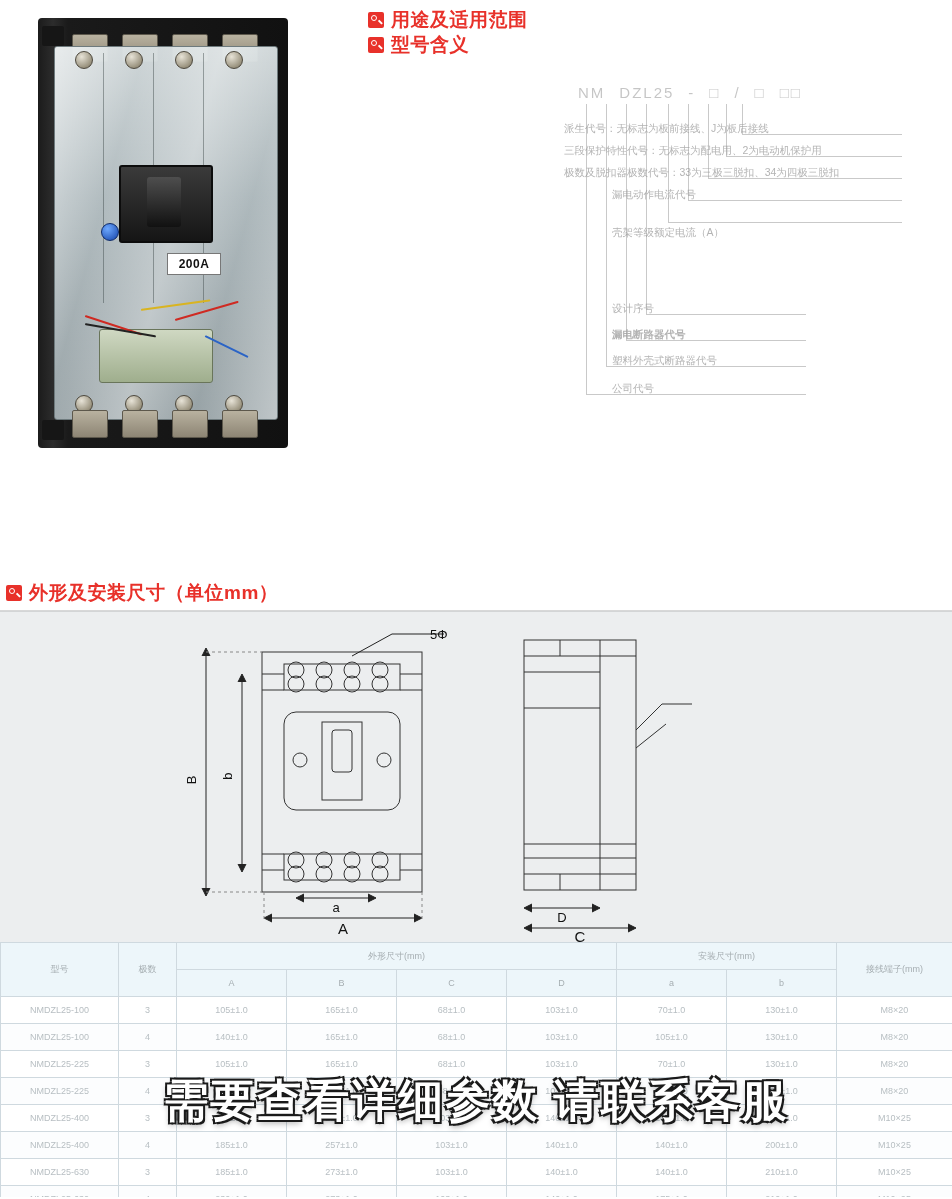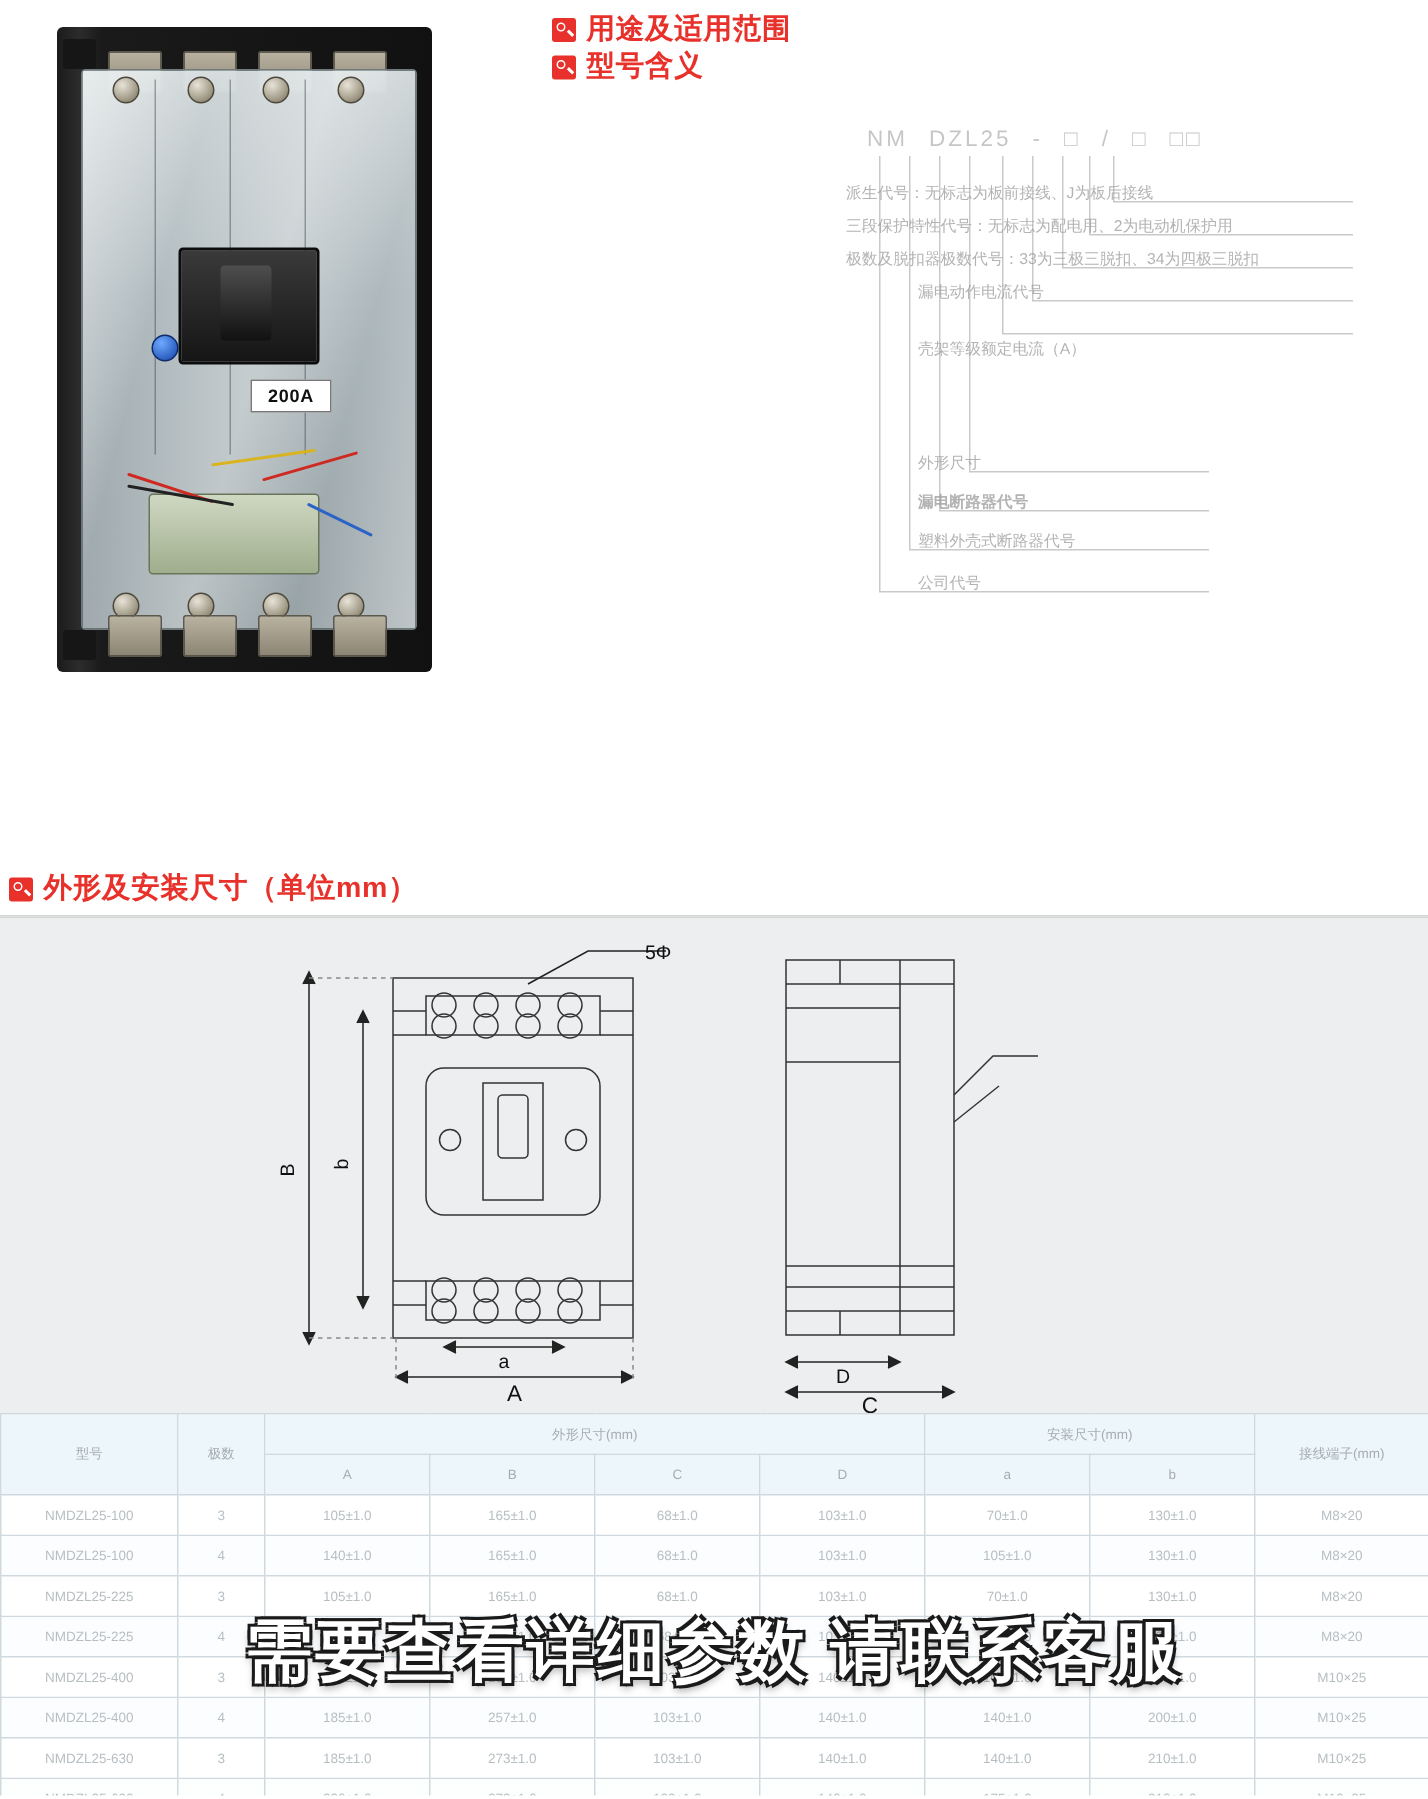--- a/index.html
+++ b/index.html
@@ -427,21 +427,21 @@
       <div class="md-line" style="left:278px; top:254px; width:160px; height:1px;"></div>
       <div class="md-line" style="left:258px; top:280px; width:180px; height:1px;"></div>
       <div class="md-line" style="left:238px; top:306px; width:200px; height:1px;"></div>
       <div class="md-line" style="left:218px; top:334px; width:220px; height:1px;"></div>
 
       <div class="md-cap" style="left:196px; top:62px;">派生代号：无标志为板前接线、J为板后接线</div>
       <div class="md-cap" style="left:196px; top:84px;">三段保护特性代号：无标志为配电用、2为电动机保护用</div>
       <div class="md-cap" style="left:196px; top:106px;">极数及脱扣器极数代号：33为三极三脱扣、34为四极三脱扣</div>
       <div class="md-cap" style="left:244px; top:128px;">漏电动作电流代号</div>
       <div class="md-cap" style="left:244px; top:150px;margin-top:16px;">壳架等级额定电流（A）</div>
-      <div class="md-cap" style="left:244px; top:242px;">外形尺寸</div>
+      <div class="md-cap" style="left:244px; top:242px;">设计序号</div>
       <div class="md-cap" style="left:244px; top:268px;font-weight:bold;">漏电断路器代号</div>
       <div class="md-cap" style="left:244px; top:294px;">塑料外壳式断路器代号</div>
       <div class="md-cap" style="left:244px; top:322px;">公司代号</div>
     </div>
   </div>
 </div>
 
 <div class="cs-overlay cs-top">需要查看详细参数 请联系客服</div>
 
 <div class="dim-head">

